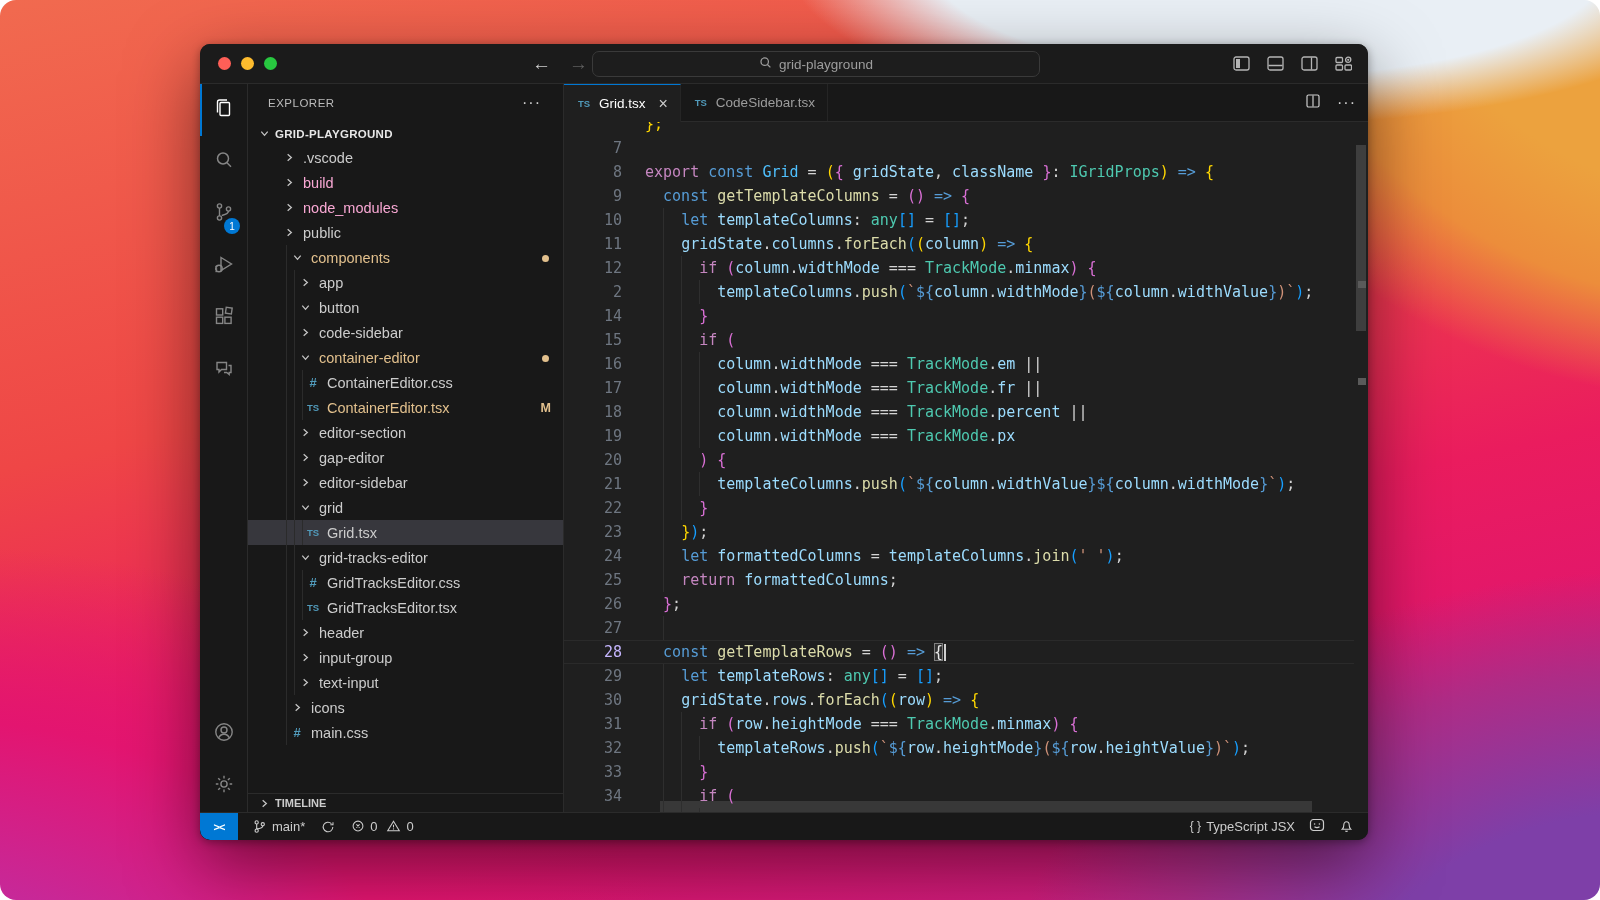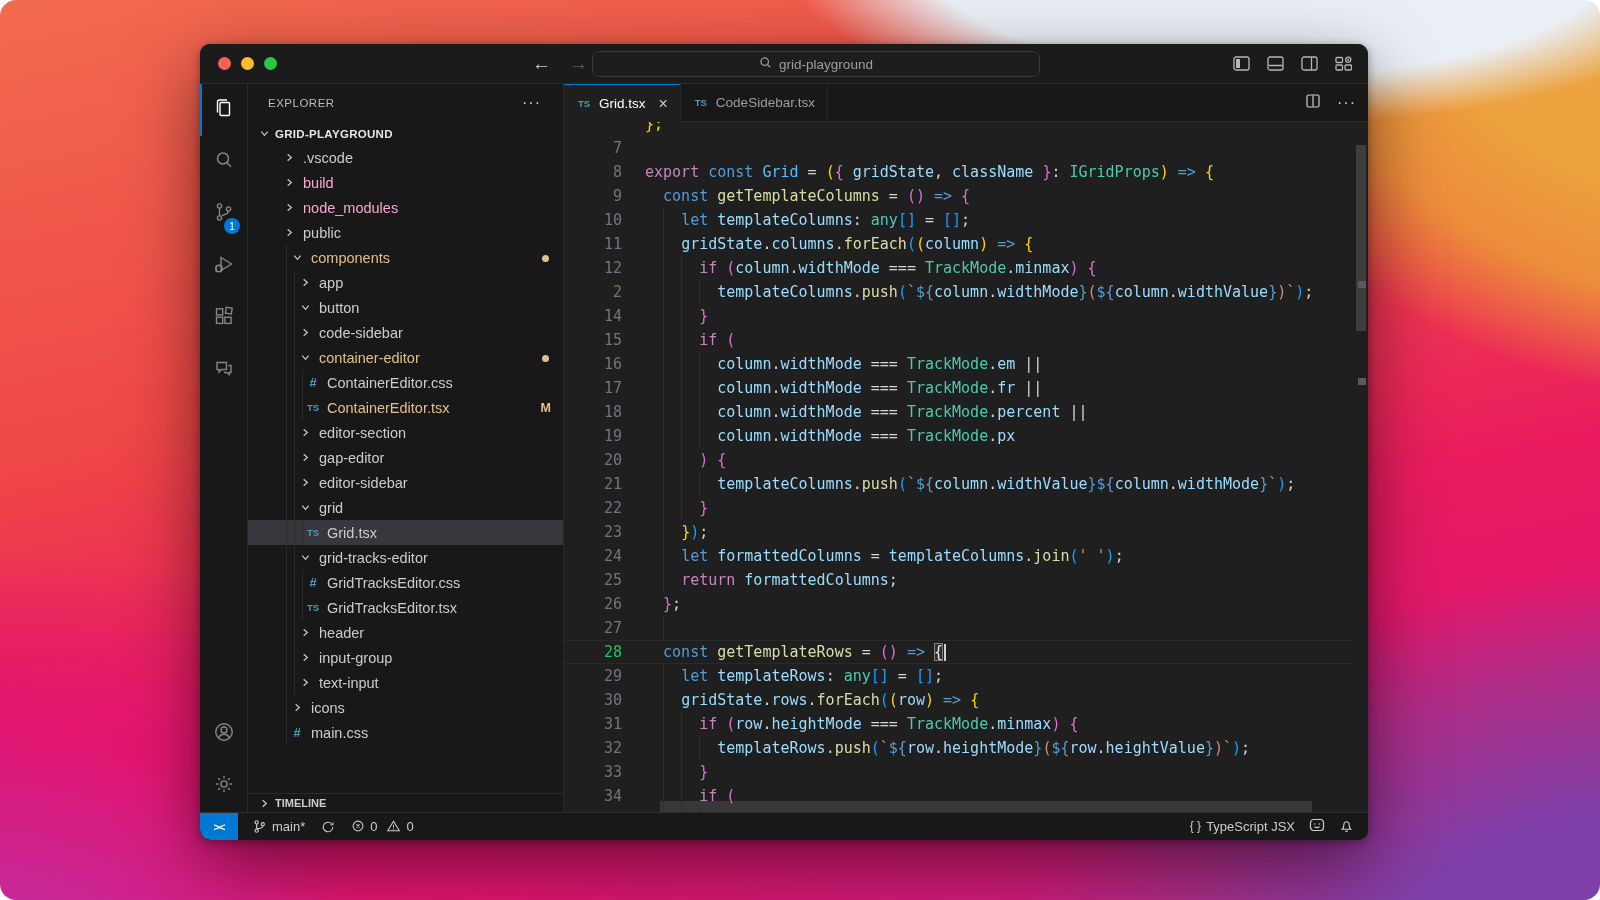--- a/index.html
+++ b/index.html
@@ -67,21 +67,21 @@
   .tab{position:relative;z-index:1;height:37px;display:flex;align-items:center;gap:7px;padding:0 12px;
     background:#181818;border-right:1px solid #252525;font-size:13.5px;color:#9D9D9D;}
   .tab.active{height:38px;background:#1F1F1F;color:#FFFFFF;border-top:1.5px solid #0078D4;}
   .tab .close{margin-left:6px;font-size:16px;color:#CCCCCC;}
   .tabactions{position:absolute;right:12px;top:0;height:38px;display:flex;align-items:center;gap:16px;color:#CFCFCF;z-index:1;}
   .code{position:relative;flex:1;overflow:hidden;font-family:"DejaVu Sans Mono",monospace;}
   .lines{position:absolute;left:0;right:14px;top:14px;}
   .line{display:flex;height:24px;}
   .line.cur{box-shadow:inset 0 1px 0 #2A2A2A, inset 0 -1px 0 #2A2A2A;}
   .gutter{width:58px;flex:none;text-align:right;color:#6E7681;font-size:15px;line-height:24px;}
-  .line.cur .gutter{color:#22c55e;}
+  .line.cur .gutter{color:#c4b5fd;}
   .txt{position:relative;margin-left:23px;flex:1;white-space:pre;font-size:15px;line-height:24px;color:#D4D4D4;overflow:hidden;}
   .g{position:absolute;top:0;bottom:0;width:1px;background:#2E2E2E;}
   .partial6{position:absolute;left:0;top:-10px;right:14px;}
   .c-kw1{color:#C586C0}.c-kw2{color:#569CD6}.c-fn{color:#DCDCAA}.c-var{color:#9CDCFE}
   .c-type{color:#4EC9B0}.c-str{color:#CE9178}.c-op{color:#D4D4D4}.c-b1{color:#FFD700}
   .c-b2{color:#DA70D6}.c-b3{color:#179FFF}.c-arr{color:#569CD6}.c-cst{color:#4FC1FF}.c-int{color:#569CD6}
   .c-match{color:#E8E8E8;outline:1px solid #7E7E7E;outline-offset:-1px;background:rgba(110,110,110,.22);}
   .caret{display:inline-block;width:1.5px;height:17px;background:#D0D0D0;vertical-align:middle;margin-left:1px;}
   .vscroll{position:absolute;right:2px;top:23px;width:10px;height:186px;background:rgba(121,121,121,.35);}
   .ovmark{position:absolute;right:2px;width:8px;height:7px;background:#5A5A5A;}

